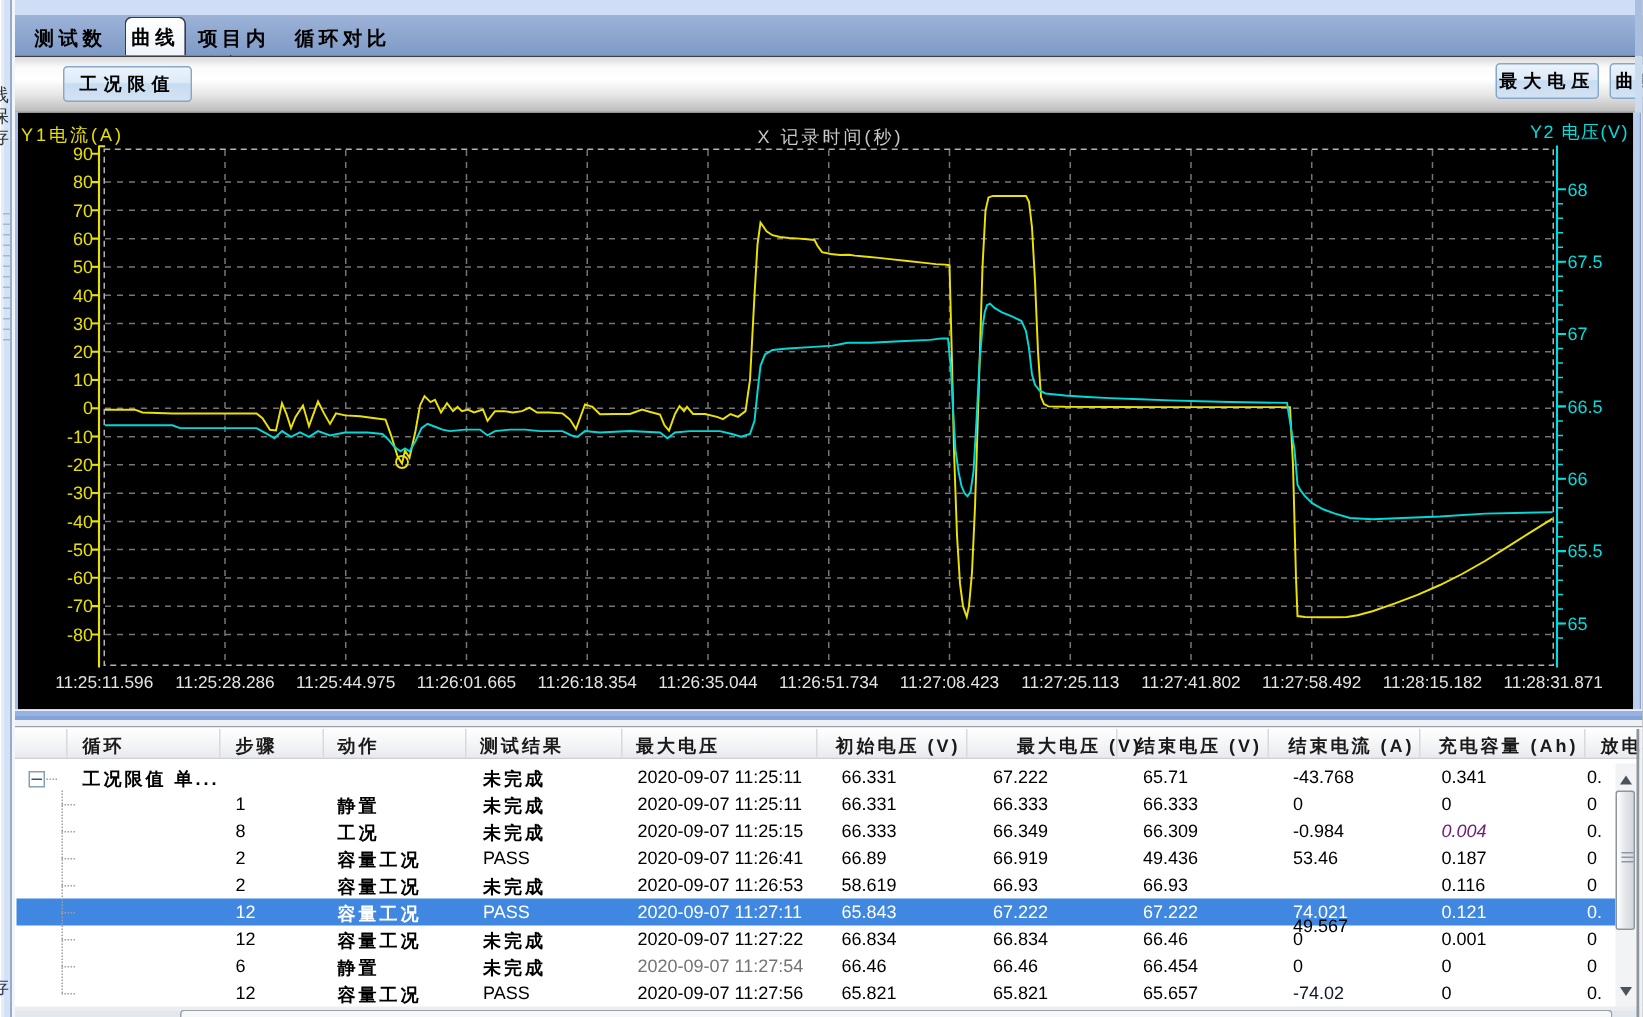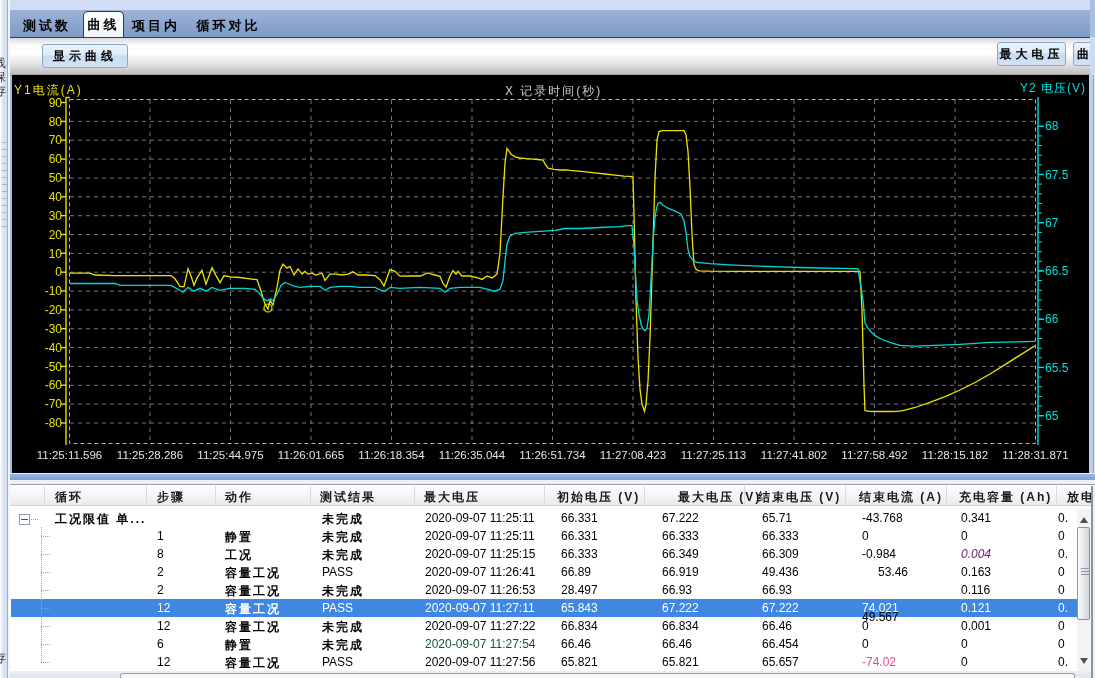--- a/index.html
+++ b/index.html
@@ -61,21 +61,21 @@
 <div class="abs grip" style="top:205px"></div>
 <div class="abs grip" style="top:212px"></div>
 <div class="abs grip" style="top:219px"></div>
 <div class="abs grip" style="top:226px"></div>
 <div class="abs" id="tabstrip"></div>
 <div class="abs tab" style="left:20px;width:54px">测试数据</div>
 <div class="abs" id="tabact">曲线</div>
 <div class="abs tab" style="left:129px;width:54px">项目内容</div>
 <div class="abs tab" style="left:195px;width:67px">循环对比图</div>
 <div class="abs" id="toolbar"></div>
-<div class="abs btn" style="left:42px;top:44px;width:86px;height:24px;line-height:23px">显示曲线</div>
+<div class="abs btn" style="left:42px;top:44px;width:86px;height:24px;line-height:23px">工况限值</div>
 <div class="abs btn" style="left:997px;top:42px;width:69px;height:24px;line-height:23px">最大电压</div>
 <div class="abs btn" style="left:1073px;top:42px;width:40px;height:24px;line-height:23px">曲线</div>
 <svg class="abs" id="chart" style="left:12px;top:75px" width="1077" height="398" viewBox="0 0 1077 398">
 <rect x="0" y="0" width="1077" height="398" fill="#000"></rect>
 <rect x="57.5" y="24.5" width="966" height="344" fill="none" stroke="#b2b2b2" stroke-width="1" stroke-dasharray="4 3"></rect>
 <line x1="58" y1="46.4" x2="1023" y2="46.4" stroke="#757575" stroke-width="1" stroke-dasharray="4 4"></line>
 <line x1="58" y1="65.2" x2="1023" y2="65.2" stroke="#757575" stroke-width="1" stroke-dasharray="4 4"></line>
 <line x1="58" y1="84.1" x2="1023" y2="84.1" stroke="#757575" stroke-width="1" stroke-dasharray="4 4"></line>
 <line x1="58" y1="103.0" x2="1023" y2="103.0" stroke="#757575" stroke-width="1" stroke-dasharray="4 4"></line>
 <line x1="58" y1="121.8" x2="1023" y2="121.8" stroke="#757575" stroke-width="1" stroke-dasharray="4 4"></line>
@@ -265,28 +265,28 @@
 <div class="abs cell" style="left:862px;top:547px;color:#000;">-0.984</div>
 <div class="abs cell" style="left:961px;top:547px;color:#701a75;font-style:italic;">0.004</div>
 <div class="abs cell" style="left:1058px;top:547px;color:#000;">0.</div>
 <div class="abs cell" style="left:157px;top:565px;color:#000;">2</div>
 <div class="abs cell" style="left:225px;top:565px;color:#000;letter-spacing:2px;font-weight:bold;">容量工况</div>
 <div class="abs cell" style="left:322px;top:565px;color:#000;">PASS</div>
 <div class="abs cell" style="left:425px;top:565px;color:#000;">2020-09-07 11:26:41</div>
 <div class="abs cell" style="left:561px;top:565px;color:#000;text-align:right;">66.89</div>
 <div class="abs cell" style="left:662px;top:565px;color:#000;">66.919</div>
 <div class="abs cell" style="left:762px;top:565px;color:#000;">49.436</div>
-<div class="abs cell" style="left:862px;top:565px;color:#000;margin-left:16px;">53.46</div>
-<div class="abs cell" style="left:961px;top:565px;color:#000;">0.163</div>
+<div class="abs cell" style="left:862px;top:565px;color:#000;">53.46</div>
+<div class="abs cell" style="left:961px;top:565px;color:#000;">0.187</div>
 <div class="abs cell" style="left:1058px;top:565px;color:#000;">0</div>
 <div class="abs cell" style="left:157px;top:583px;color:#000;">2</div>
 <div class="abs cell" style="left:225px;top:583px;color:#000;letter-spacing:2px;font-weight:bold;">容量工况</div>
 <div class="abs cell" style="left:322px;top:583px;color:#000;letter-spacing:2px;font-weight:bold;">未完成</div>
 <div class="abs cell" style="left:425px;top:583px;color:#000;">2020-09-07 11:26:53</div>
-<div class="abs cell" style="left:561px;top:583px;color:#000;">28.497</div>
+<div class="abs cell" style="left:561px;top:583px;color:#000;">58.619</div>
 <div class="abs cell" style="left:662px;top:583px;color:#000;">66.93</div>
 <div class="abs cell" style="left:762px;top:583px;color:#000;">66.93</div>
 <div class="abs cell" style="left:862px;top:610px;color:#000;">49.567</div>
 <div class="abs cell" style="left:961px;top:583px;color:#000;">0.116</div>
 <div class="abs cell" style="left:1058px;top:583px;color:#000;">0</div>
 <div class="abs cell" style="left:157px;top:601px;color:#fff;">12</div>
 <div class="abs cell" style="left:225px;top:601px;color:#fff;letter-spacing:2px;font-weight:bold;">容量工况</div>
 <div class="abs cell" style="left:322px;top:601px;color:#fff;">PASS</div>
 <div class="abs cell" style="left:425px;top:601px;color:#fff;">2020-09-07 11:27:11</div>
 <div class="abs cell" style="left:561px;top:601px;color:#fff;">65.843</div>
@@ -301,35 +301,35 @@
 <div class="abs cell" style="left:425px;top:619px;color:#000;">2020-09-07 11:27:22</div>
 <div class="abs cell" style="left:561px;top:619px;color:#000;">66.834</div>
 <div class="abs cell" style="left:662px;top:619px;color:#000;">66.834</div>
 <div class="abs cell" style="left:762px;top:619px;color:#000;">66.46</div>
 <div class="abs cell" style="left:862px;top:619px;color:#000;">0</div>
 <div class="abs cell" style="left:961px;top:619px;color:#000;">0.001</div>
 <div class="abs cell" style="left:1058px;top:619px;color:#000;">0</div>
 <div class="abs cell" style="left:157px;top:637px;color:#000;">6</div>
 <div class="abs cell" style="left:225px;top:637px;color:#000;letter-spacing:2px;font-weight:bold;">静置</div>
 <div class="abs cell" style="left:322px;top:637px;color:#000;letter-spacing:2px;font-weight:bold;">未完成</div>
-<div class="abs cell" style="left:425px;top:637px;color:#14532d;text-align:center;">2020-09-07 11:27:54</div>
+<div class="abs cell" style="left:425px;top:637px;color:#737373;text-align:center;">2020-09-07 11:27:54</div>
 <div class="abs cell" style="left:561px;top:637px;color:#000;">66.46</div>
 <div class="abs cell" style="left:662px;top:637px;color:#000;">66.46</div>
 <div class="abs cell" style="left:762px;top:637px;color:#000;">66.454</div>
 <div class="abs cell" style="left:862px;top:637px;color:#000;">0</div>
 <div class="abs cell" style="left:961px;top:637px;color:#000;">0</div>
 <div class="abs cell" style="left:1058px;top:637px;color:#000;">0</div>
 <div class="abs cell" style="left:157px;top:655px;color:#000;">12</div>
 <div class="abs cell" style="left:225px;top:655px;color:#000;letter-spacing:2px;font-weight:bold;">容量工况</div>
 <div class="abs cell" style="left:322px;top:655px;color:#000;">PASS</div>
 <div class="abs cell" style="left:425px;top:655px;color:#000;">2020-09-07 11:27:56</div>
 <div class="abs cell" style="left:561px;top:655px;color:#000;">65.821</div>
 <div class="abs cell" style="left:662px;top:655px;color:#000;">65.821</div>
 <div class="abs cell" style="left:762px;top:655px;color:#000;">65.657</div>
-<div class="abs cell" style="left:862px;top:655px;color:#ec4899;">-74.02</div>
+<div class="abs cell" style="left:862px;top:655px;color:#0f172a;">-74.02</div>
 <div class="abs cell" style="left:961px;top:655px;color:#000;">0</div>
 <div class="abs cell" style="left:1058px;top:655px;color:#000;">0.</div>
 <div class="abs" style="left:19px;top:514px;width:11px;height:11px;background:#fff;border:1px solid #86a0b8"></div>
 <div class="abs" style="left:21px;top:519px;width:7px;height:1px;background:#2a5a88"></div>
 <div class="abs dot" style="left:31px;top:519px;width:7px;height:0"></div>
 <div class="abs dotv" style="left:41px;top:527px;width:0;height:135px"></div>
 <div class="abs dot" style="left:41px;top:536px;width:9px;height:0"></div>
 <div class="abs dot" style="left:41px;top:554px;width:9px;height:0"></div>
 <div class="abs dot" style="left:41px;top:572px;width:9px;height:0"></div>
 <div class="abs dot" style="left:41px;top:590px;width:9px;height:0"></div>

